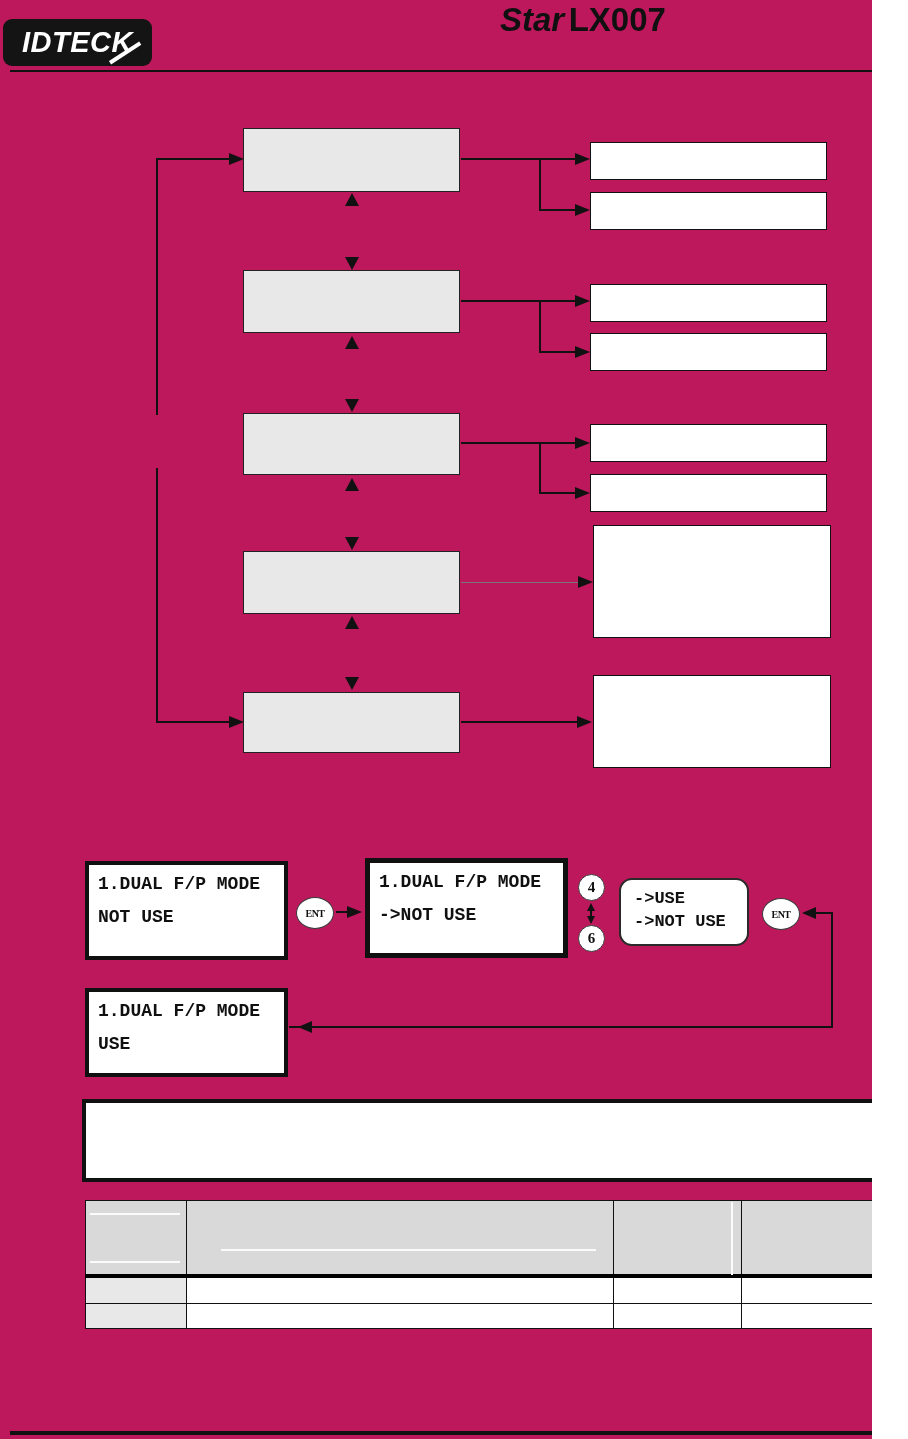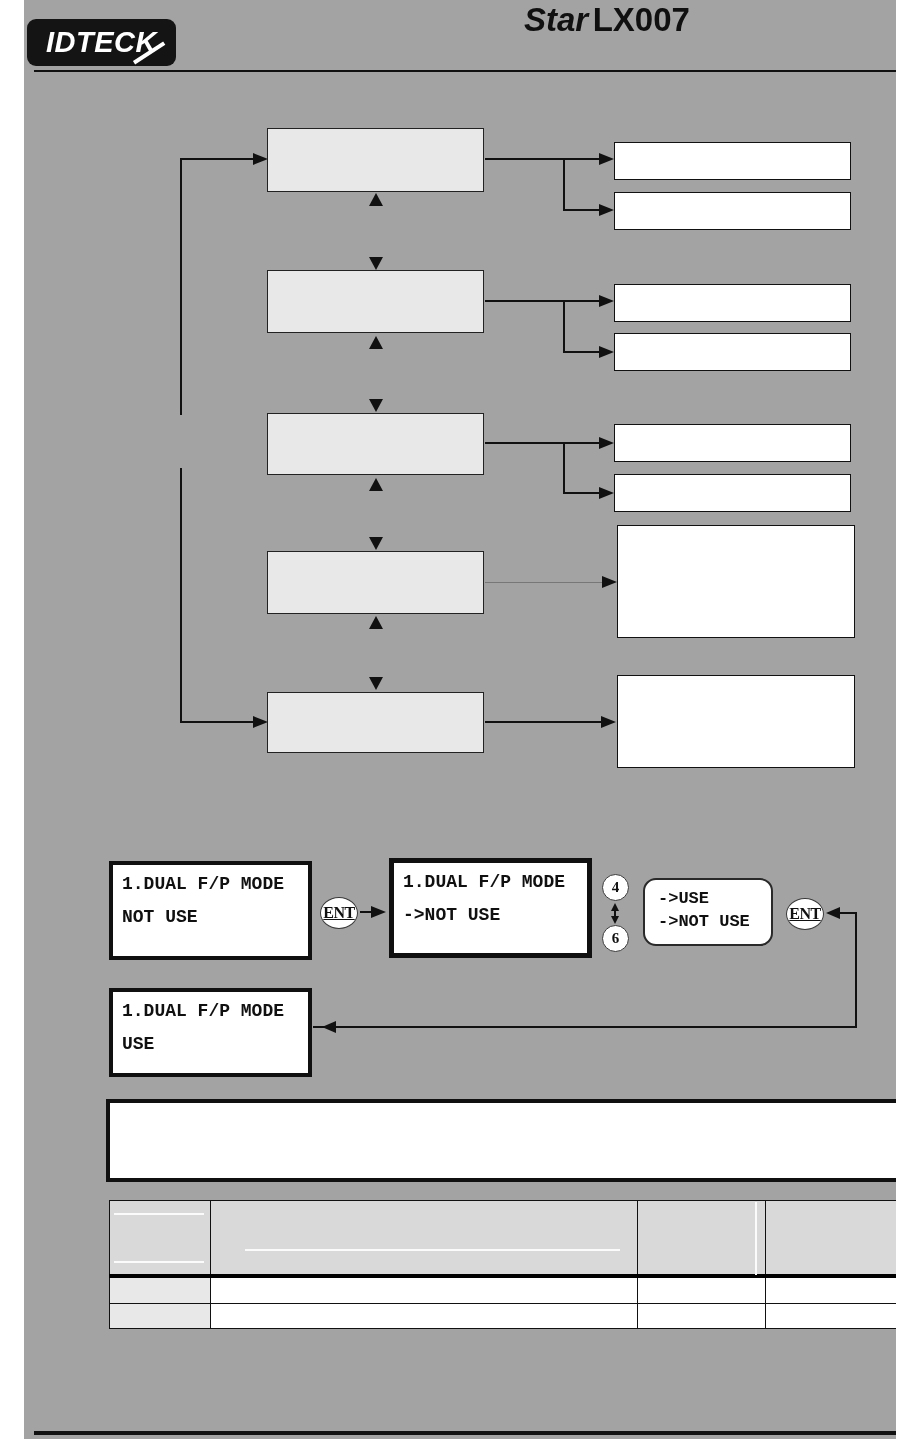--- a/index.html
+++ b/index.html
@@ -1,17 +1,17 @@
 <!DOCTYPE html>
 <html><head>
 <meta charset="utf-8">
 <style>
   html,body{margin:0;padding:0;background:#fff;}
-  #page{position:relative;width:872px;height:1439px;background:#a3a3a3;overflow:hidden;
-        font-family:"Liberation Sans",sans-serif;margin-left:24px;}
+  #page{position:relative;width:872px;height:1439px;background:#be185d;overflow:hidden;
+        font-family:"Liberation Sans",sans-serif;}
   .abs{position:absolute;box-sizing:border-box;}
 
   
   #logo{left:3px;top:19px;width:149px;height:47px;background:#141414;border-radius:9px;
         display:flex;align-items:center;justify-content:center;}
   #logo .logo-txt{color:#fff;font-style:italic;font-weight:bold;font-size:29px;letter-spacing:.5px;
         font-family:"Liberation Sans",sans-serif;}
   #logo .slash{position:absolute;right:9px;bottom:12px;width:36px;height:3.5px;background:#fff;
         transform:rotate(-33deg);}
   #brand{left:500px;top:4px;width:398px;text-align:left;line-height:31px;color:#101010;}
@@ -42,21 +42,21 @@
           border-top:8px solid #111;}
 
   
   .lcd{background:#fff;border:4px solid #101010;font-family:"Liberation Mono",monospace;
        font-weight:bold;color:#101010;font-size:18px;padding:9px 16px 0 9px;letter-spacing:0;}
   .lcd .row2{margin-top:13px;}
   .lcd-thick{border-width:5px;}
   .key-circle{border:1.6px solid #3a3a3a;border-radius:50%;background:#fff;color:#101010;
        display:flex;align-items:center;justify-content:center;
        font-family:"Liberation Serif",serif;font-weight:bold;}
-  .ent{font-size:16px;letter-spacing:-0.5px;text-decoration:underline;}
+  .ent{font-size:10px;letter-spacing:-0.5px;}
   .numkey{font-size:15px;}
   #optbox{border:2px solid #2a2a2a;border-radius:13px;background:#fff;
        font-family:"Liberation Mono",monospace;font-weight:bold;font-size:17px;color:#101010;
        padding:7px 0 0 13px;line-height:23px;}
 
   
   #notebox{border:4px solid #101010;background:#fff;}
   #spec-table{border-collapse:collapse;width:818px;table-layout:fixed;}
   #spec-table td{border:1.5px solid #111;padding:0;}
   #spec-table .hd td{background:#d9d9d9;height:73px;border-bottom:4px solid #000;}

